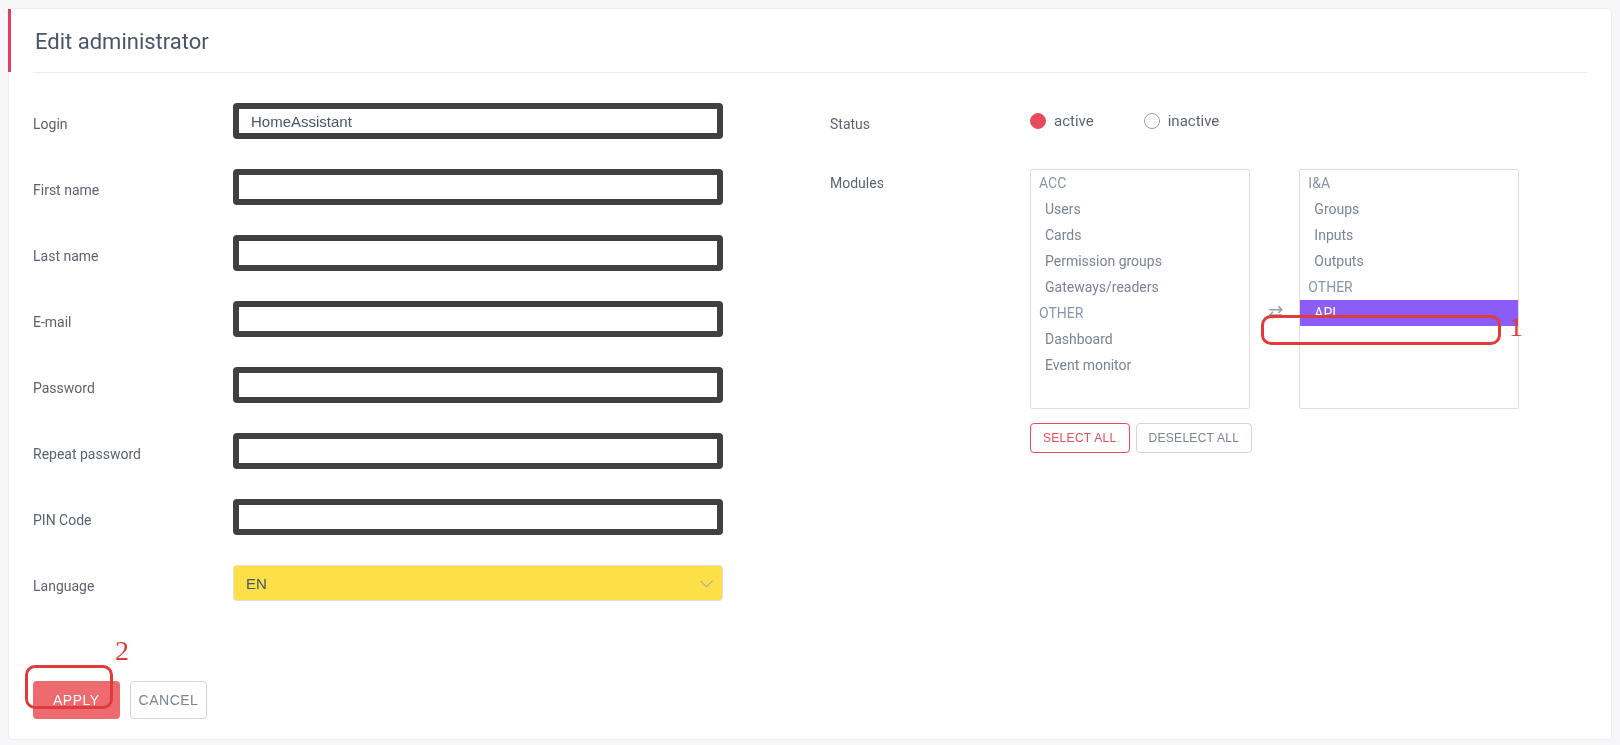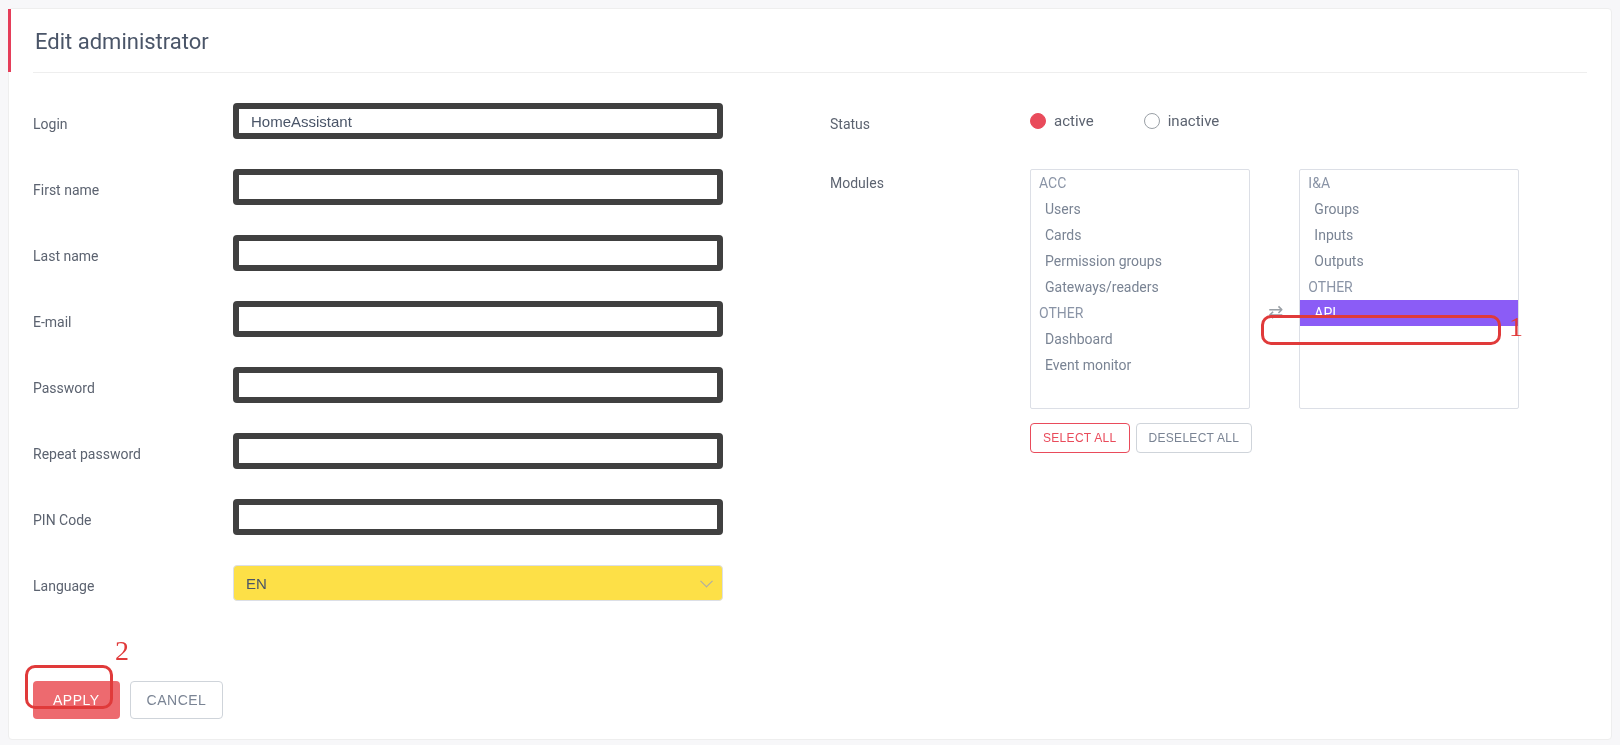--- a/index.html
+++ b/index.html
@@ -177,21 +177,21 @@
     padding: 10px 20px;
     border-radius: 4px;
     cursor: pointer;
   }
   .btn-secondary {
     background: #fff;
     color: #7a8494;
     border: 1px solid #cfd4da;
     font-size: 14px;
     letter-spacing: 0.5px;
-    padding: 10px 16px;
+    padding: 10px 8px;
     border-radius: 4px;
     cursor: pointer;
   }
   .annot-box {
     position: absolute;
     border: 3px solid #e03a3a;
     border-radius: 10px;
     pointer-events: none;
   }
   .annot-num {

